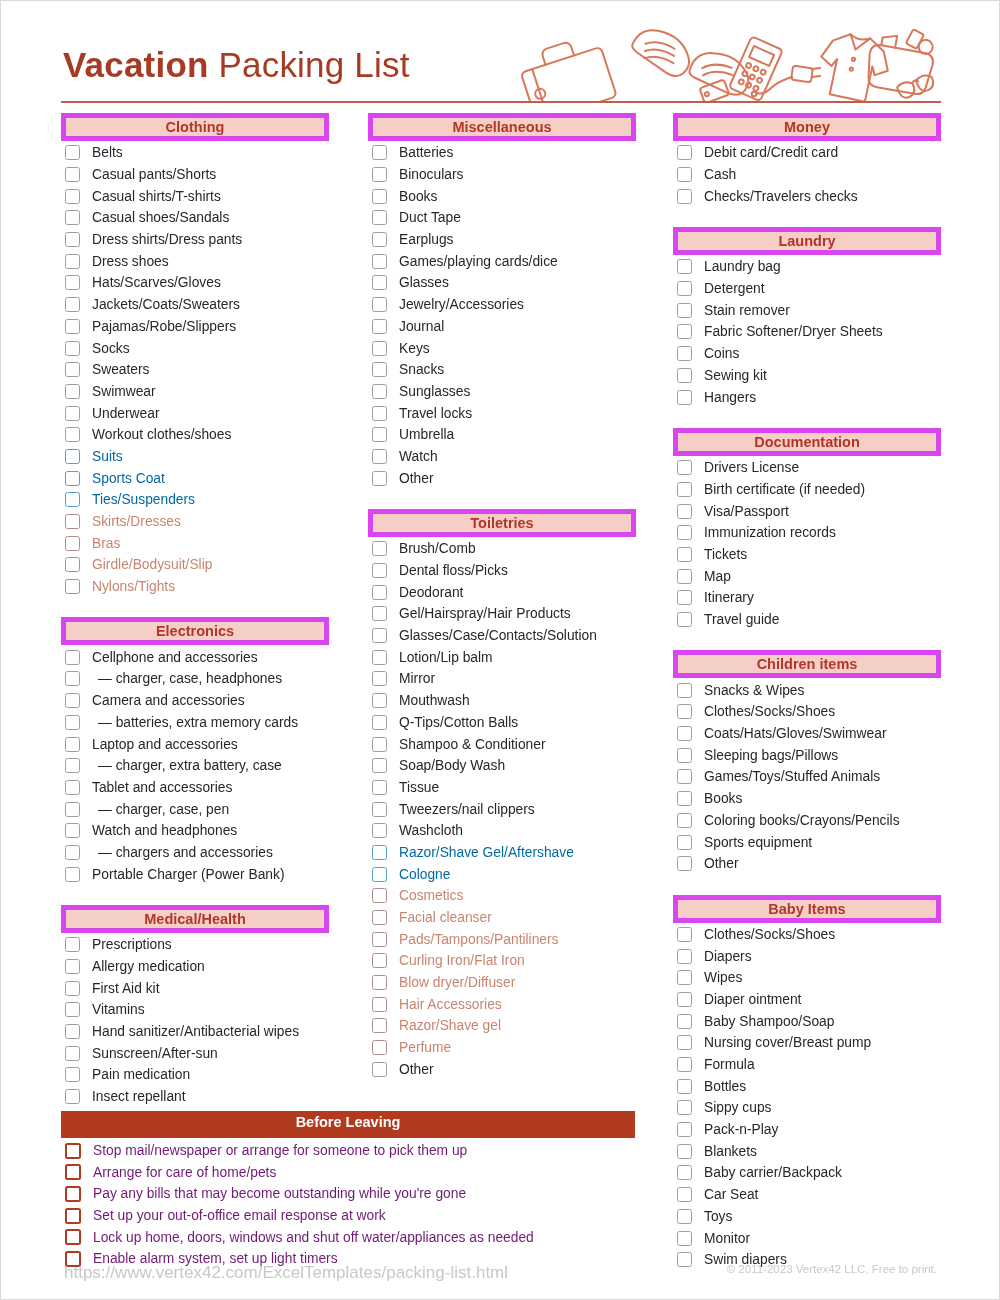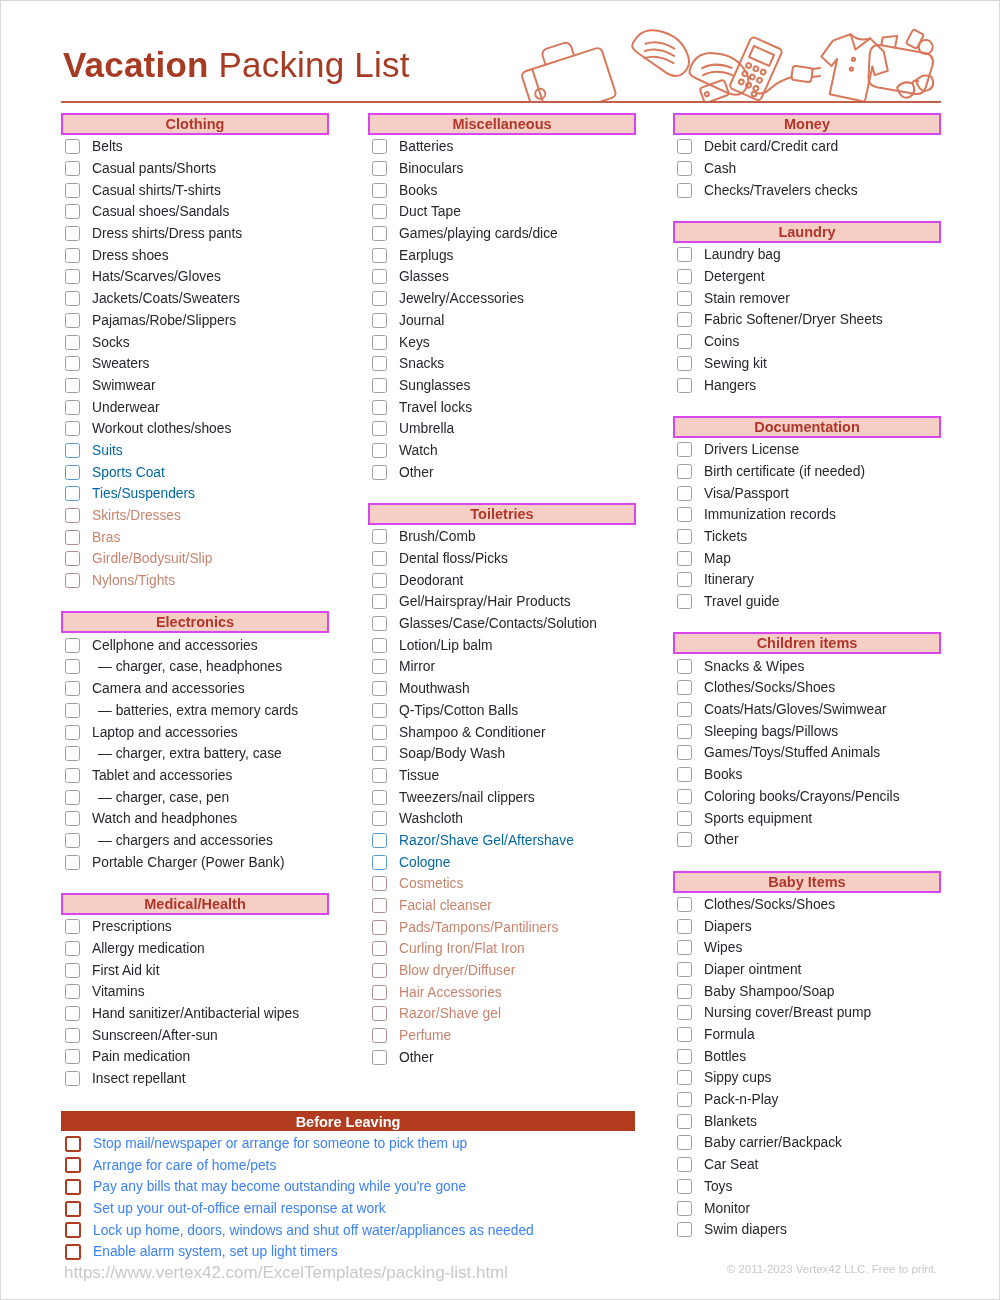--- a/index.html
+++ b/index.html
@@ -25,21 +25,21 @@
   .art{position:absolute;left:505px;top:10px;}
   
   .col{position:absolute;top:112px;width:268px;}
   #col1{left:60px;}
   #col2{left:367px;}
   #col3{left:672px;}
   .section{margin-bottom:20px;}
   .sec-head{
     height:18px;
     background:#F5CFC5;
-    border:2px solid #d946ef;
+    border:5px solid #d946ef;
     text-align:center;
     font-size:14.5px;font-weight:bold;color:#B2362A;
     line-height:18px;
     margin-bottom:1px;
   }
   .row{
     height:21.7px;
     display:flex;align-items:center;
   }
   .cb{
@@ -52,28 +52,28 @@
   }
   .lbl{font-size:13.8px;color:#26262e;white-space:nowrap;}
   .row.sub .lbl{padding-left:6px;}
   .row.blue .lbl{color:#0369a1;}
   .row.blue .cb{border-color:#5B9BD5;}
   .row.salmon .lbl{color:#C9846E;text-align:right;}
   .row.salmon .cb{border-color:#AF8E8E;}
   
   .before{position:absolute;left:60px;top:1110px;width:574px;}
   .before .bar{
-    height:20px;background:#B13A1F;
+    height:27px;background:#B13A1F;
     color:#fff;font-size:14.5px;font-weight:bold;
     text-align:center;line-height:22px;
     margin-bottom:2px;
   }
   .before .row{height:21.6px;}
   .before .cb{border:2px solid #B13A1F;border-radius:2.5px;width:12px;height:12px;}
-  .before .lbl{color:#3b82f6;font-size:13.8px;}
+  .before .lbl{color:#701a75;font-size:13.8px;}
   
   .footer-url{
     position:absolute;left:63px;top:1262px;
     font-size:17px;color:#C8C8C8;
   }
   .footer-copy{
     position:absolute;right:62px;top:1262px;
     font-size:11.5px;color:#C8C8C8;
   }
 </style>
@@ -343,25 +343,25 @@
         <div class="row">
           <span class="cb"></span>
           <span class="lbl">Books</span>
         </div>
         <div class="row">
           <span class="cb"></span>
           <span class="lbl">Duct Tape</span>
         </div>
         <div class="row">
           <span class="cb"></span>
+          <span class="lbl">Earplugs</span>
+        </div>
+        <div class="row">
+          <span class="cb"></span>
           <span class="lbl">Games/playing cards/dice</span>
-        </div>
-        <div class="row">
-          <span class="cb"></span>
-          <span class="lbl">Earplugs</span>
         </div>
         <div class="row">
           <span class="cb"></span>
           <span class="lbl">Glasses</span>
         </div>
         <div class="row">
           <span class="cb"></span>
           <span class="lbl">Jewelry/Accessories</span>
         </div>
         <div class="row">

